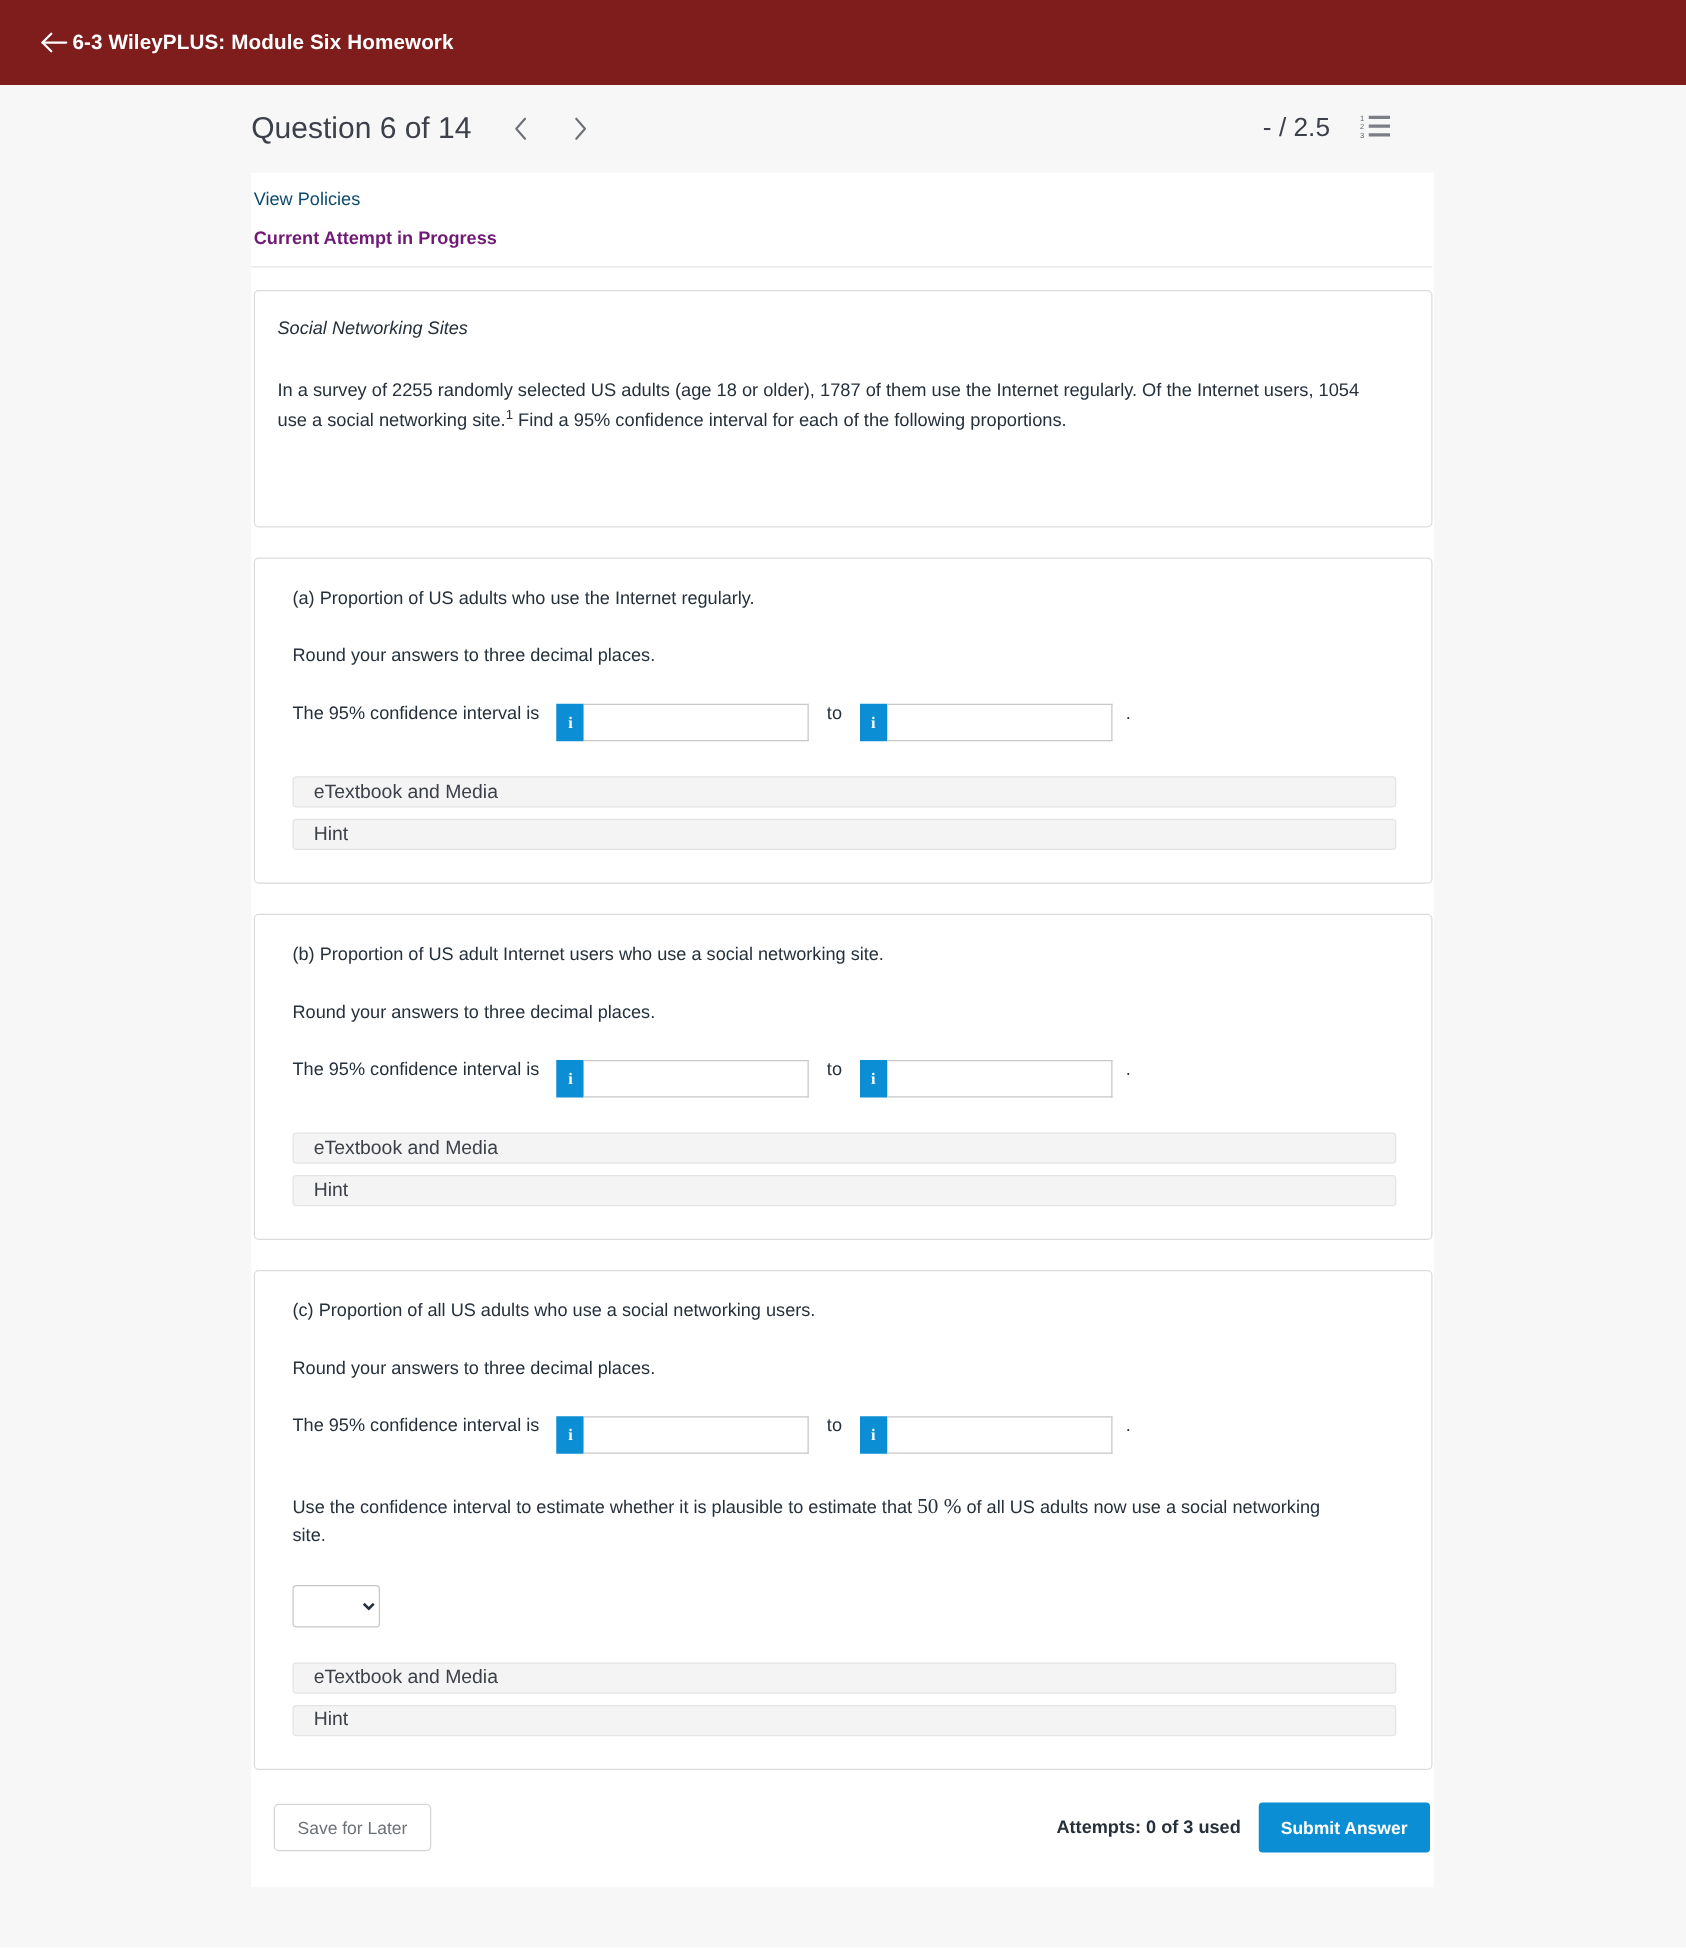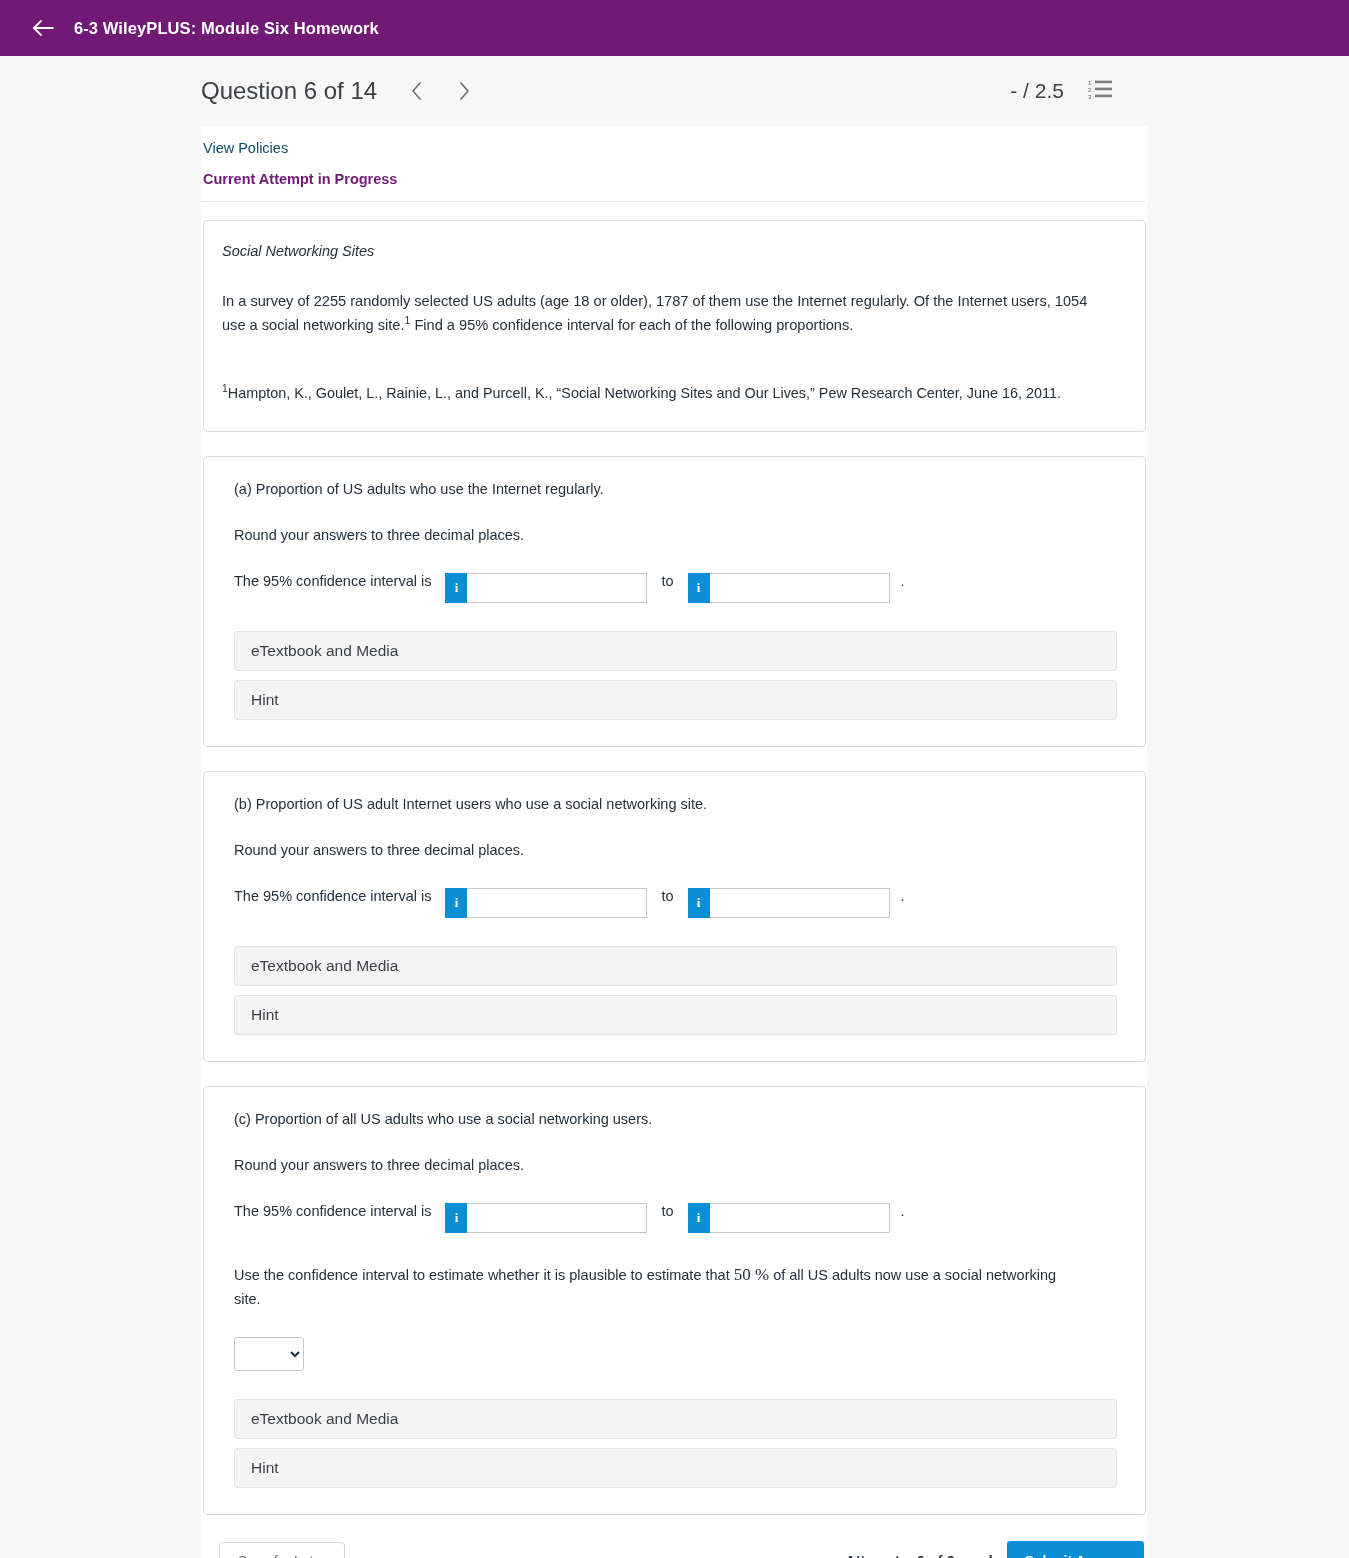--- a/index.html
+++ b/index.html
@@ -6,26 +6,26 @@
   html, body {
     margin: 0; padding: 0;
     width: 1349px;
     background: #f7f7f7;
     font-family: "Liberation Sans", sans-serif;
     -webkit-font-smoothing: antialiased;
   }
 
   
   .topbar {
-    height: 56px;
-    background: #701a75;
+    height: 68px;
+    background: #7f1d1d;
     display: flex;
     align-items: center;
     padding-left: 30px;
-    gap: 18px;
+    gap: 2px;
   }
   .back-arrow {
     width: 26px; height: 26px;
     display: flex; align-items: center; justify-content: center;
     cursor: pointer;
   }
   .back-arrow svg { display: block; }
   .topbar-title {
     color: #ffffff;
     font-size: 16.5px;
@@ -206,21 +206,21 @@
     padding: 0 4px;
     margin: 0 0 28px 0;
     font-family: "Liberation Sans", sans-serif;
     cursor: pointer;
   }
 
   .accordion {
     background: #f4f4f4;
     border: 1px solid #e4e4e4;
     border-radius: 3px;
-    height: 40px;
+    height: 25px;
     display: flex;
     align-items: center;
     padding-left: 16px;
     font-size: 15.5px;
     color: #3c4049;
     cursor: pointer;
     margin-bottom: 9px;
     margin-right: 4px;
   }
   .accordion:last-child { margin-bottom: 0; }
@@ -314,23 +314,20 @@
   <div class="sheet-inner">
 
     <div><a class="view-policies">View Policies</a></div>
     <div class="attempt-status">Current Attempt in Progress</div>
 
     <div class="card prompt">
       <div class="prompt-heading">Social Networking Sites</div>
       <div class="prompt-body">
         <span>In a survey of 2255 randomly selected US adults (age 18 or older), 1787 of them use the Internet regularly. Of the Internet users, 1054 use a social networking site.</span><sup>1</sup><span> Find a 95% confidence interval for each of the following proportions.</span>
       </div>
-      <div class="prompt-footnote">
-        <sup>1</sup><span>Hampton, K., Goulet, L., Rainie, L., and Purcell, K., “Social Networking Sites and Our Lives,” Pew Research Center, June 16, 2011.</span>
-      </div>
     </div>
 
     <div class="card part">
       <div class="part-label">(a) Proportion of US adults who use the Internet regularly.</div>
       <div class="part-round">Round your answers to three decimal places.</div>
       <div class="ci-row">
         <span class="ci-label">The 95% confidence interval is</span>
         <span class="answer-wrap">
           <span class="info-btn">i</span>
           <input class="answer-input" type="text" value="" style="">

